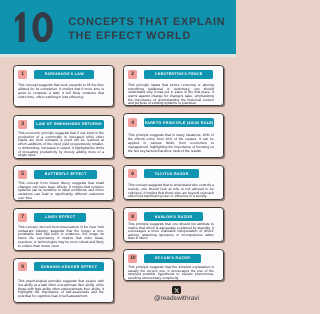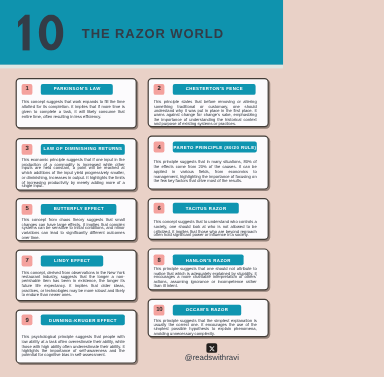--- a/index.html
+++ b/index.html
@@ -94,21 +94,22 @@
 <div class="header">
   <div class="header-inner">
     <div class="big-num">
       <span class="sr">10</span>
       <svg class="num-svg" width="37.8" height="30.3" viewBox="0 0 37.8 30.3" aria-hidden="true">
         <path fill="#333c47" d="M3.8 30.3 L9.7 30.3 L9.7 0 L6.2 0 L0 5.9 L0 10.9 L3.8 7.3 Z"></path>
         <path fill="#333c47" fill-rule="evenodd" d="M27.6 0 C33.4 0 37.8 6.5 37.8 15.15 C37.8 23.8 33.4 30.3 27.6 30.3 C21.8 30.3 17.4 23.8 17.4 15.15 C17.4 6.5 21.8 0 27.6 0 Z M27.6 5.3 C24.9 5.3 23.4 9.5 23.4 15.15 C23.4 20.8 24.9 25.0 27.6 25.0 C30.3 25.0 31.8 20.8 31.8 15.15 C31.8 9.5 30.3 5.3 27.6 5.3 Z"></path>
       </svg>
     </div>
     <div class="title-block">
-      <div class="title-line">THE RAZOR WORLD</div>
+      <div class="title-line">CONCEPTS THAT EXPLAIN</div>
+      <div class="title-line">THE EFFECT WORLD</div>
     </div>
   </div>
 </div>
 <div class="band"></div>
 
 <div class="grid" id="grid">
     <div class="col">
       <div class="card" style="height: 41.6px;">
         <div class="card-head">
           <div class="badge">1</div>

